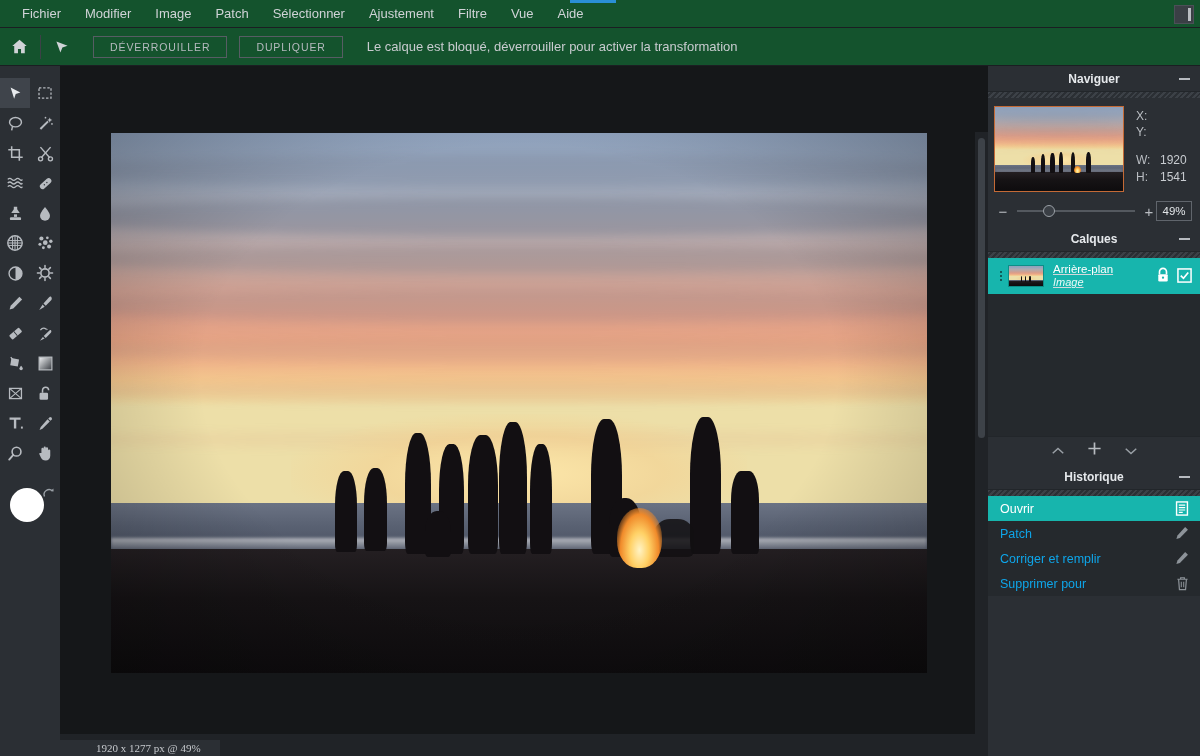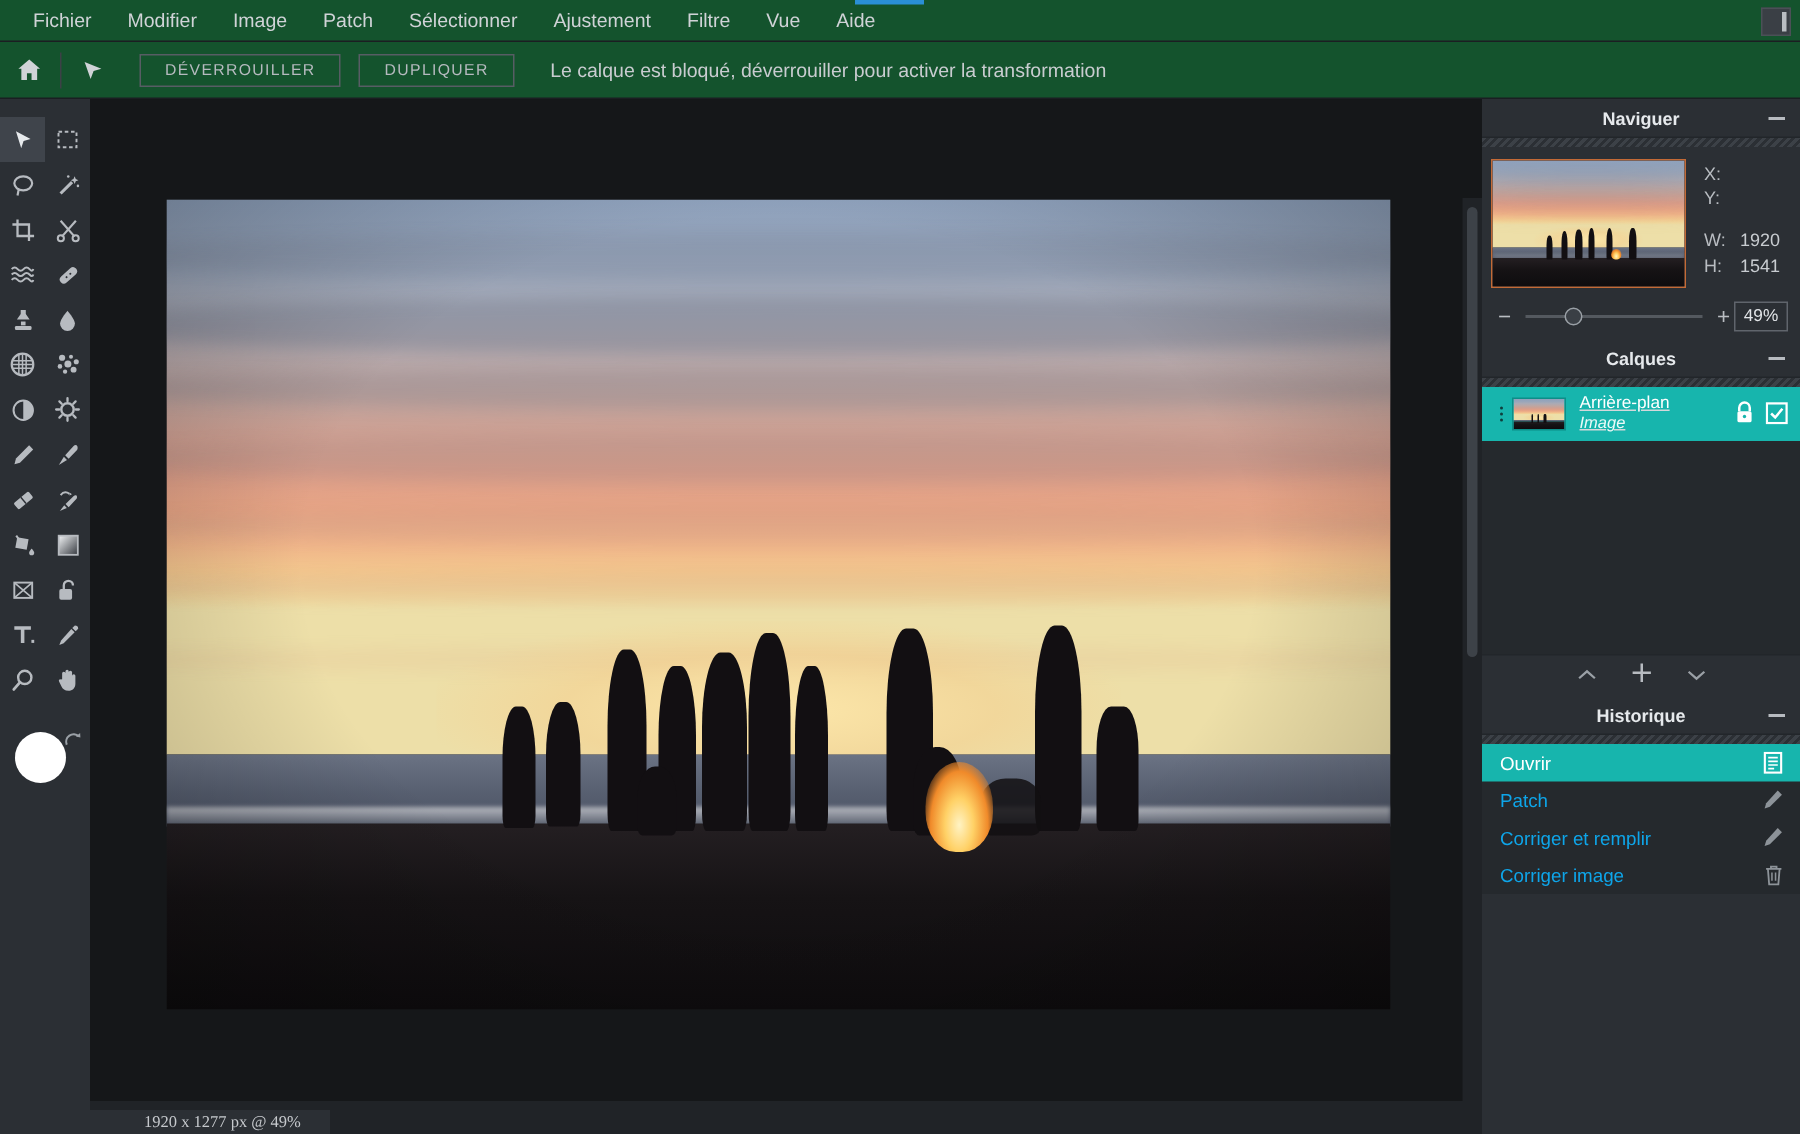--- a/index.html
+++ b/index.html
@@ -721,21 +721,21 @@
       </div>
       <div class="hist-row">
         <span>Corriger et remplir</span>
         <span class="hist-icon">
           <svg width="14" height="14" viewBox="0 0 16 16">
               <path fill="#8d9399" d="M11.6 1.2 L14.8 4.4 L5.6 13.6 L1.6 14.8 L2.8 10.8z"></path>
             </svg>
         </span>
       </div>
       <div class="hist-row">
-        <span>Corriger image</span>
+        <span>Supprimer pour</span>
         <span class="hist-icon">
           <svg width="13" height="15" viewBox="0 0 14 16">
               <path d="M1.5 3.4h11M5 3.4V1.8h4v1.6" fill="none" stroke="#8d9399" stroke-width="1.3"></path>
               <path d="M2.8 3.4 L3.7 14.6h6.6l0.9-11.2" fill="none" stroke="#8d9399" stroke-width="1.3"></path>
               <path d="M5.7 6v6M8.3 6v6" stroke="#8d9399" stroke-width="1.1"></path>
             </svg>
         </span>
       </div>
     </div>
   </div>

